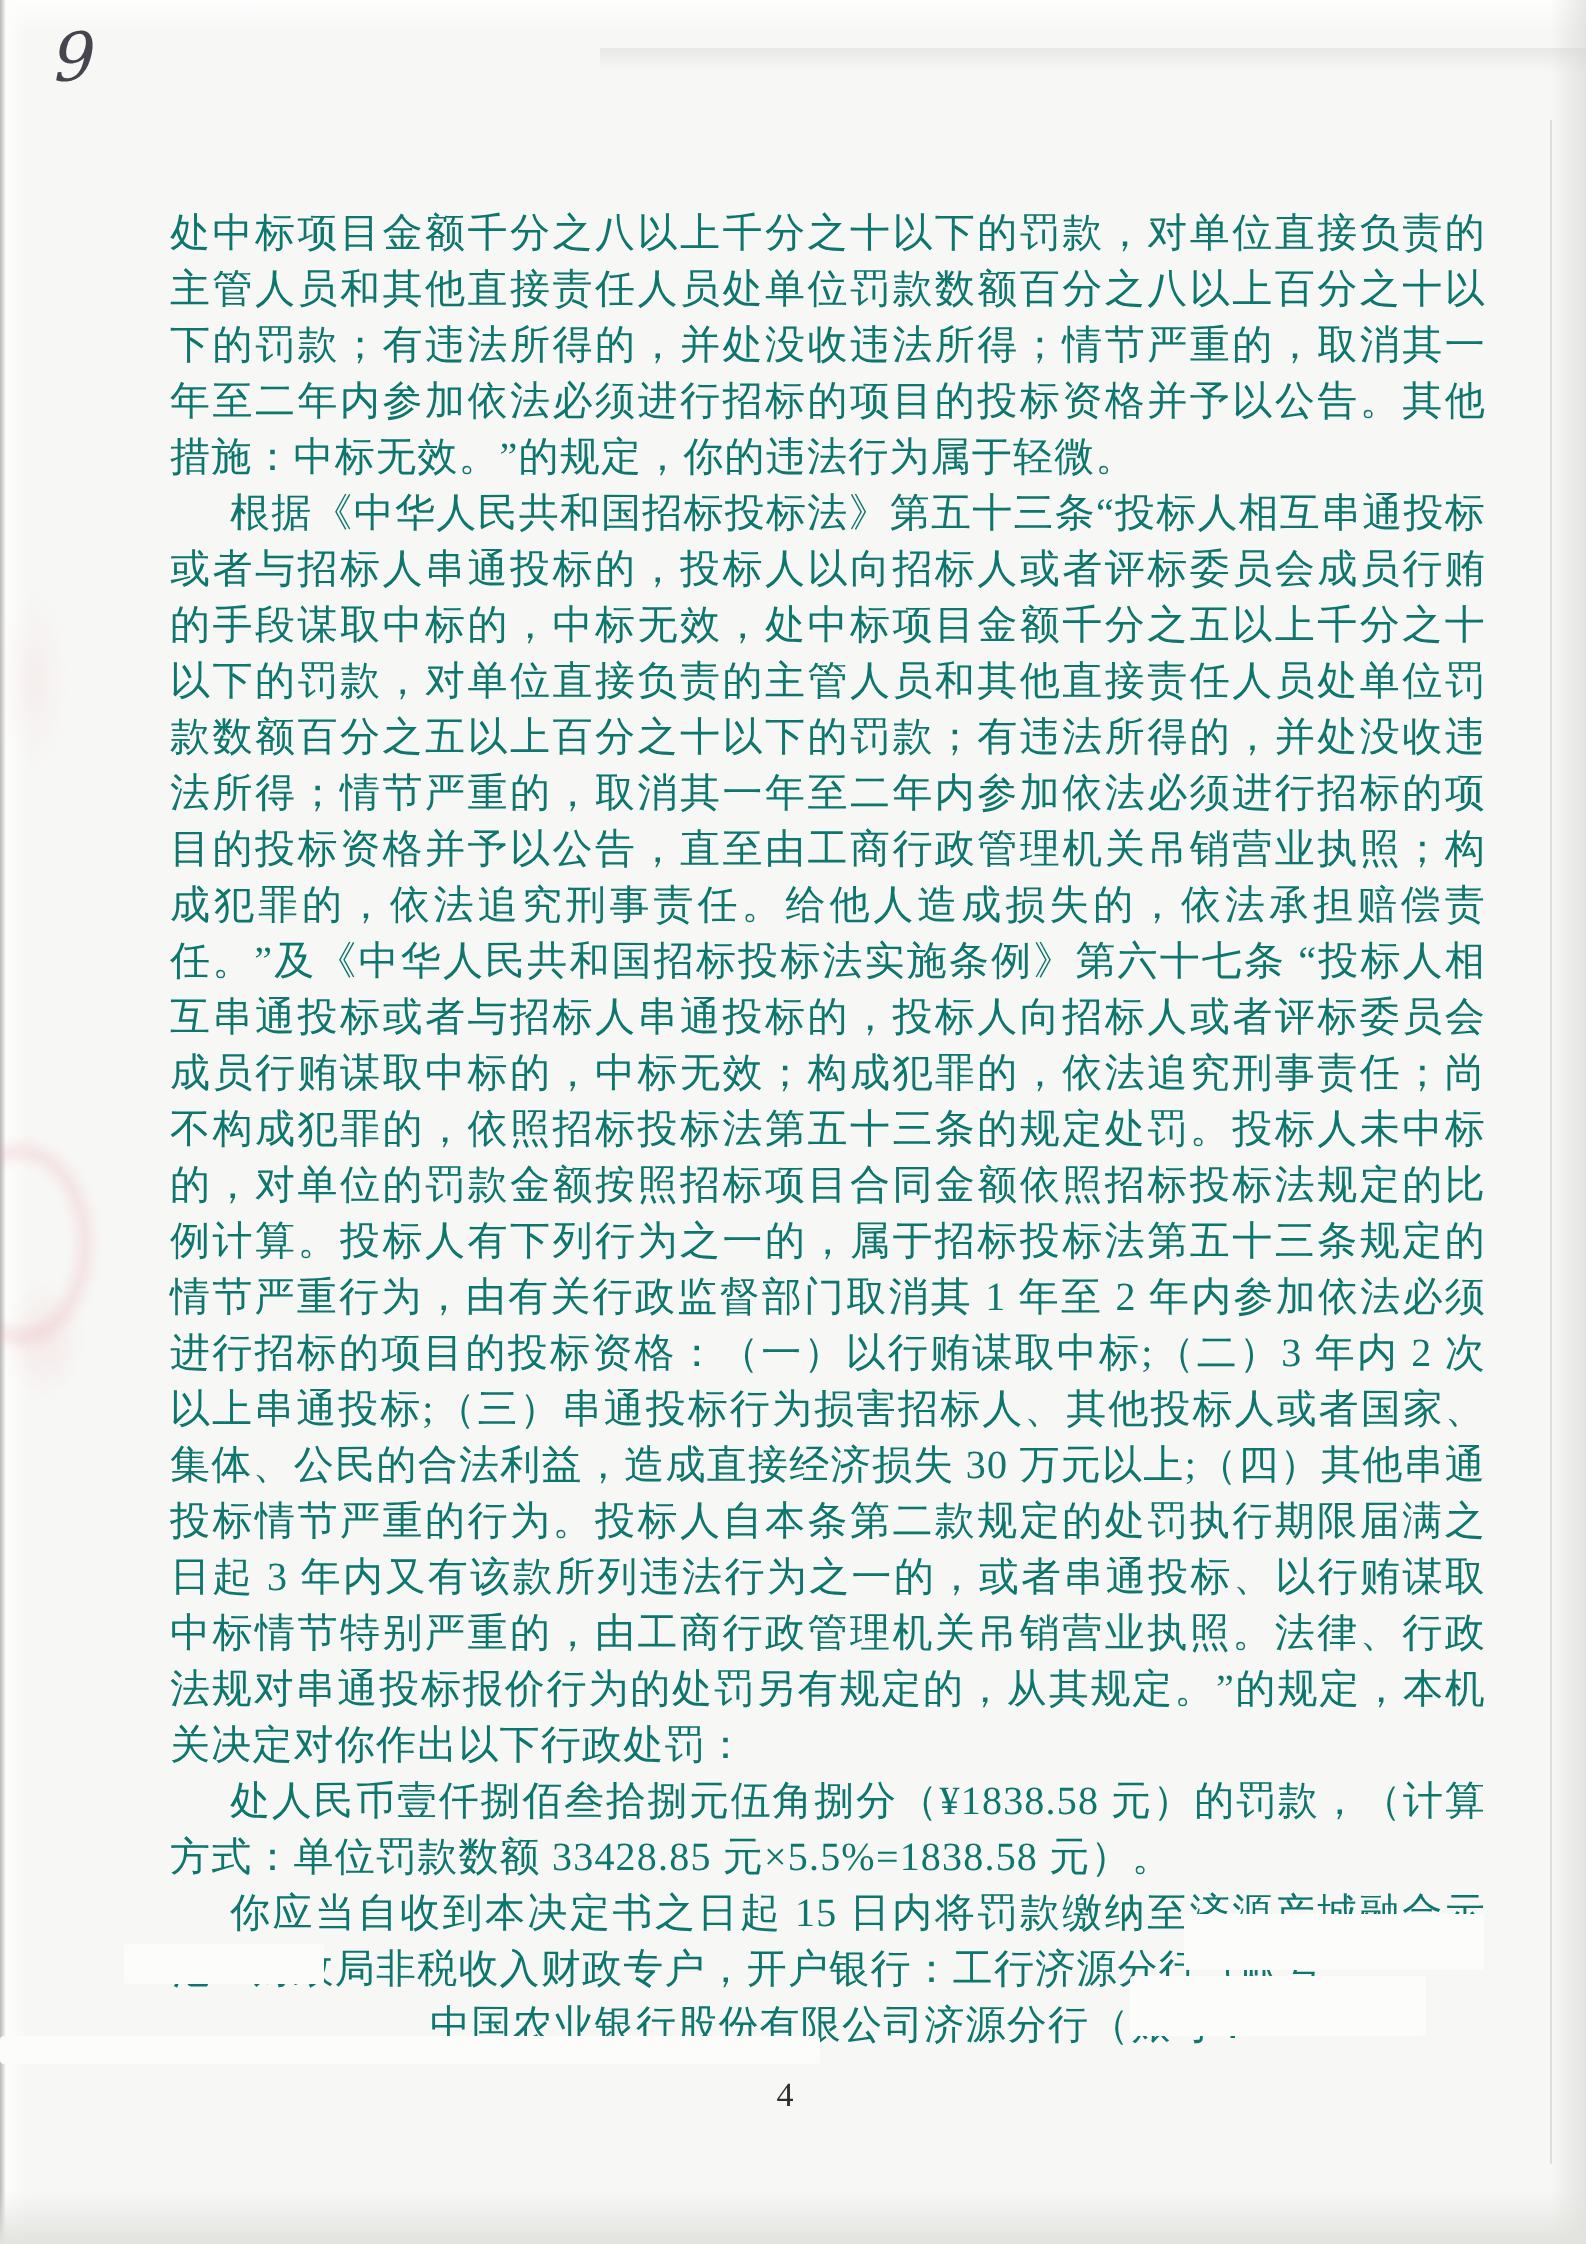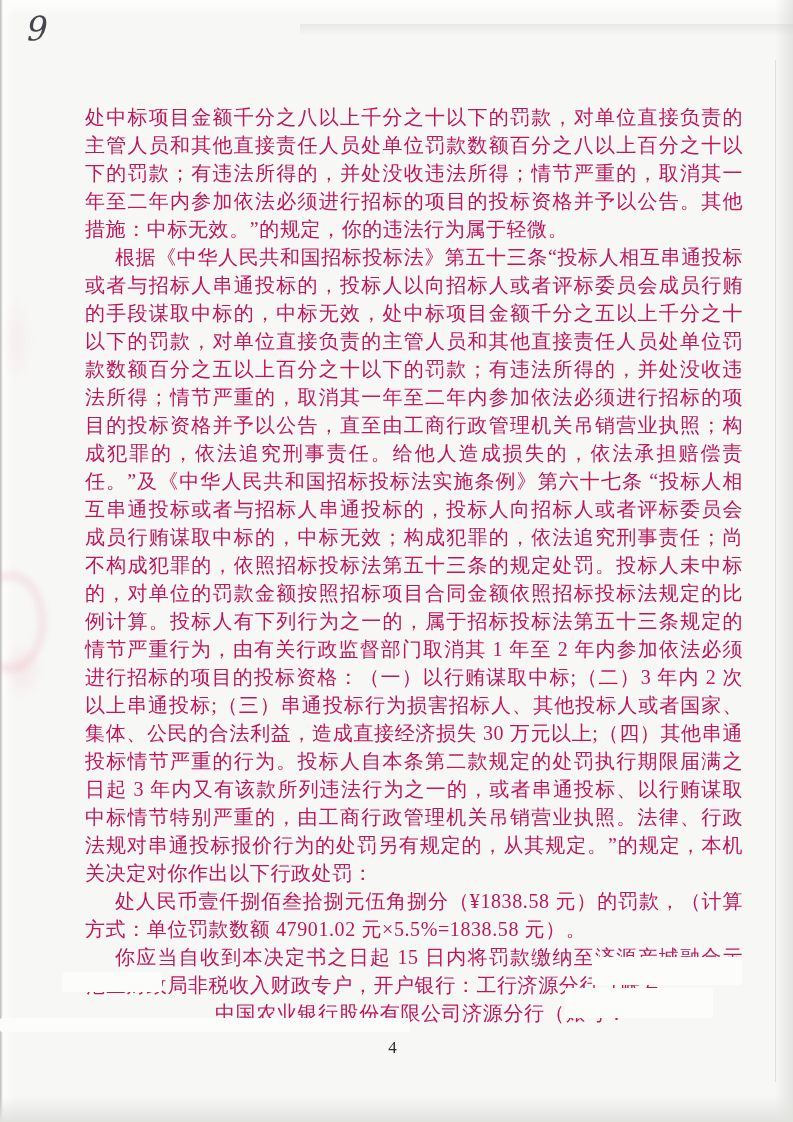--- a/index.html
+++ b/index.html
@@ -61,21 +61,21 @@
     color: #45454e;
     transform: rotate(-4deg) skewX(-4deg);
     line-height: 1;
   }
   
   .content {
     position: absolute;
     left: 85px;
     top: 103px;
     width: 658px;
-    color: #be185d;
+    color: #0f766e;
   }
   .para {
     margin: 0;
     font-size: 20px;
     line-height: 28px;
     letter-spacing: 0.6px;
     text-align: justify;
     text-indent: 30px;
     word-break: break-all;
   }
@@ -143,21 +143,21 @@
 
   <div class="stamp-bleed bleed-1"></div>
   <div class="stamp-bleed bleed-2"></div>
   <div class="stamp-bleed bleed-3"></div>
 
   <div class="handwritten">9</div>
 
   <div class="content">
     <p class="para no-indent">处中标项目金额千分之八以上千分之十以下的罚款，对单位直接负责的主管人员和其他直接责任人员处单位罚款数额百分之八以上百分之十以下的罚款；有违法所得的，并处没收违法所得；情节严重的，取消其一年至二年内参加依法必须进行招标的项目的投标资格并予以公告。其他措施：中标无效。”的规定，你的违法行为属于轻微。</p>
     <p class="para">根据《中华人民共和国招标投标法》第五十三条“投标人相互串通投标或者与招标人串通投标的，投标人以向招标人或者评标委员会成员行贿的手段谋取中标的，中标无效，处中标项目金额千分之五以上千分之十以下的罚款，对单位直接负责的主管人员和其他直接责任人员处单位罚款数额百分之五以上百分之十以下的罚款；有违法所得的，并处没收违法所得；情节严重的，取消其一年至二年内参加依法必须进行招标的项目的投标资格并予以公告，直至由工商行政管理机关吊销营业执照；构成犯罪的，依法追究刑事责任。给他人造成损失的，依法承担赔偿责任。”及《中华人民共和国招标投标法实施条例》第六十七条 “投标人相互串通投标或者与招标人串通投标的，投标人向招标人或者评标委员会成员行贿谋取中标的，中标无效；构成犯罪的，依法追究刑事责任；尚不构成犯罪的，依照招标投标法第五十三条的规定处罚。投标人未中标的，对单位的罚款金额按照招标项目合同金额依照招标投标法规定的比例计算。投标人有下列行为之一的，属于招标投标法第五十三条规定的情节严重行为，由有关行政监督部门取消其 1 年至 2 年内参加依法必须进行招标的项目的投标资格：（一）以行贿谋取中标;（二）3 年内 2 次以上串通投标;（三）串通投标行为损害招标人、其他投标人或者国家、集体、公民的合法利益，造成直接经济损失 30 万元以上;（四）其他串通投标情节严重的行为。投标人自本条第二款规定的处罚执行期限届满之日起 3 年内又有该款所列违法行为之一的，或者串通投标、以行贿谋取中标情节特别严重的，由工商行政管理机关吊销营业执照。法律、行政法规对串通投标报价行为的处罚另有规定的，从其规定。”的规定，本机关决定对你作出以下行政处罚：</p>
-    <p class="para">处人民币壹仟捌佰叁拾捌元伍角捌分（¥1838.58 元）的罚款，（计算方式：单位罚款数额 47901.02 元×5.5%=1838.58 元）。</p>
+    <p class="para">处人民币壹仟捌佰叁拾捌元伍角捌分（¥1838.58 元）的罚款，（计算方式：单位罚款数额 33428.85 元×5.5%=1838.58 元）。</p>
     <p class="para">你应当自收到本决定书之日起 15 日内将罚款缴纳至济源产城融合示范区财政局非税收入财政专户，开户银行：工行济源分行（账号：</p>
     <p class="para bank-line">中国农业银行股份有限公司济源分行（账号：</p>
   </div>
 
   <div class="redaction redact-1"></div>
   <div class="redaction redact-2"></div>
   <div class="redaction redact-3"></div>
   <div class="redaction redact-4"></div>
 
   <div class="page-number">4</div>

